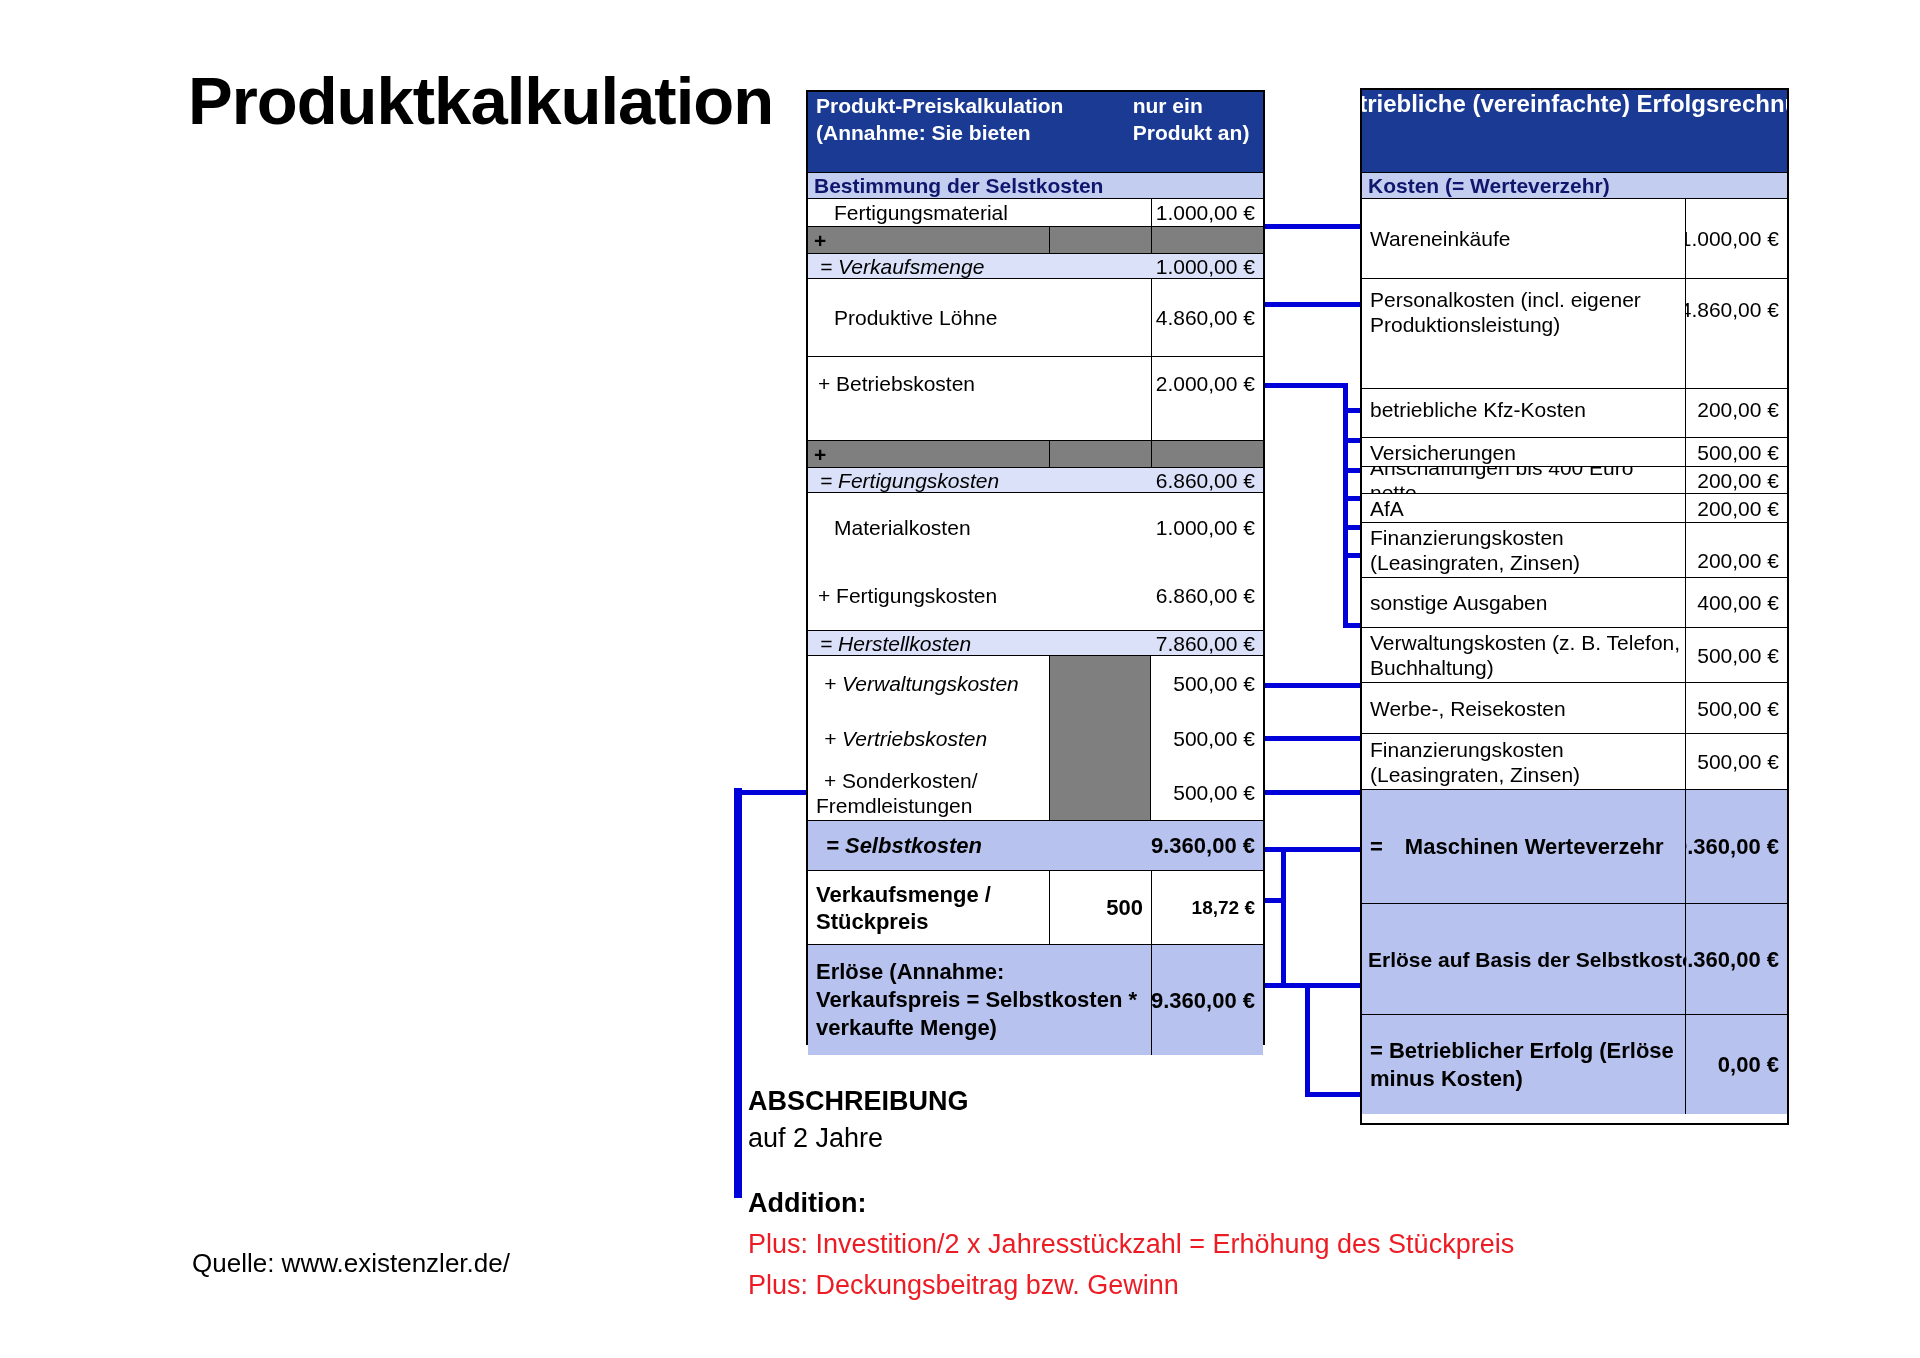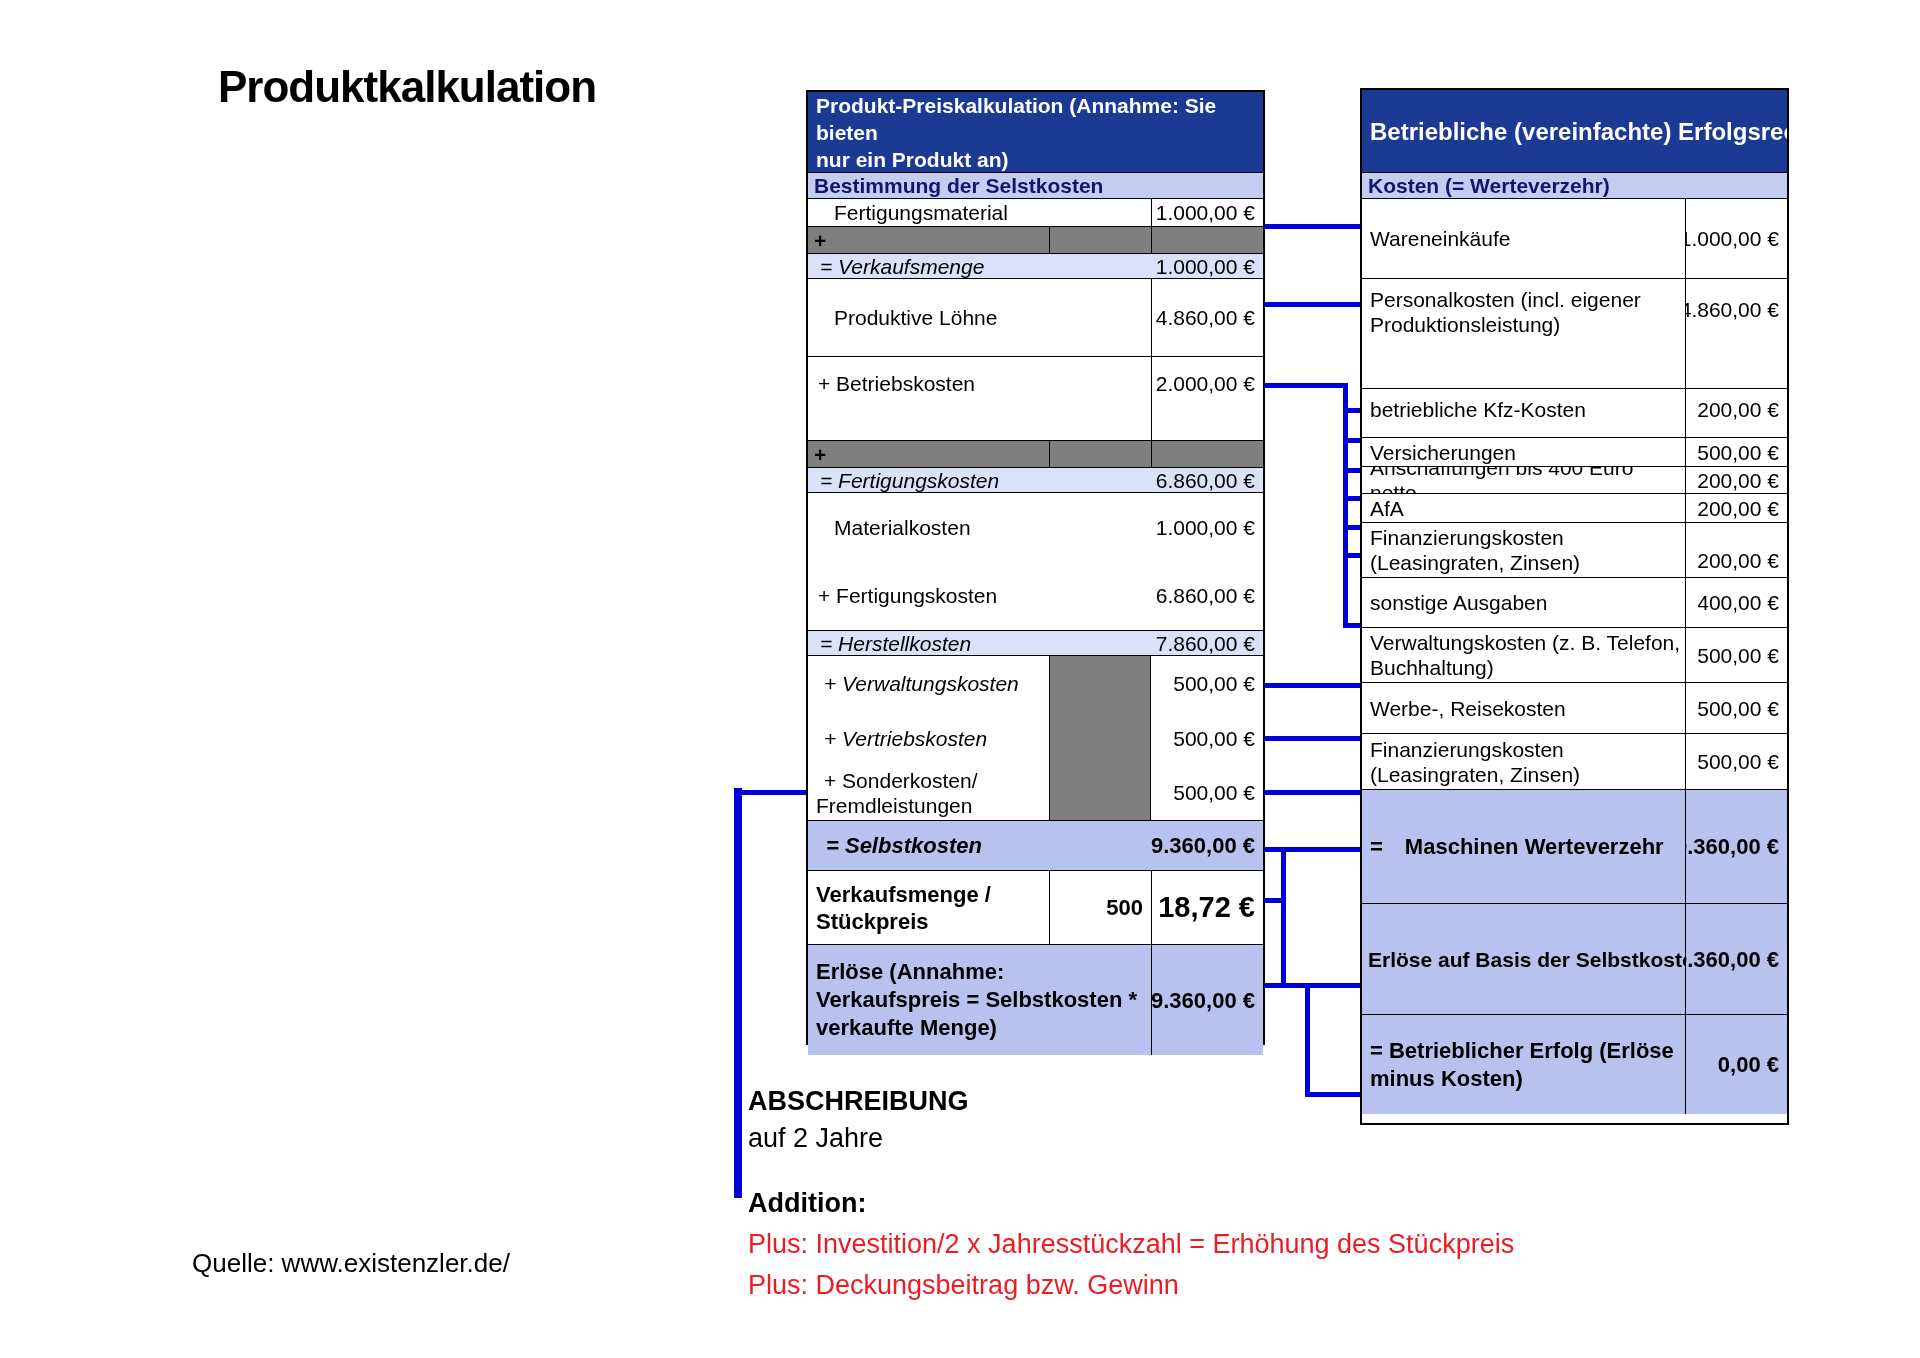--- a/index.html
+++ b/index.html
@@ -1,35 +1,35 @@
 <!DOCTYPE html>
 <html><head>
 <meta charset="utf-8">
 <style>
   html,body { margin:0; padding:0; background:#fff; }
   .canvas { position:relative; width:1920px; height:1358px; background:#fff;
             font-family:"Liberation Sans","DejaVu Sans",sans-serif; color:#000; overflow:hidden; }
   .canvas * { box-sizing:border-box; }
 
-  .page-title { position:absolute; left:188px; top:62px; font-size:44px; font-weight:bold;
-                letter-spacing:-1px;margin-left:30px; }
+  .page-title { position:absolute; left:188px; top:62px; font-size:67px; font-weight:bold;
+                letter-spacing:-1px; }
 
   
   .line { position:absolute; background:#0000d9; }
 
   
   .tbl { position:absolute; border:2px solid #000; background:#fff; font-size:21px; }
   .trow { display:flex; border-top:1px solid #000; width:100%; }
   .trow.nt { border-top:none; }
   .cell { display:flex; align-items:center; overflow:hidden; line-height:25px; }
   .cell.bl { border-left:1px solid #000; }
   .val { justify-content:flex-end; padding-right:8px; white-space:nowrap; }
   .top { align-items:flex-start; }
   .hdr { background:#1a3a94; color:#fff; font-weight:bold; font-size:21px;
-         flex-direction:column; align-items:flex-start; justify-content:center;
+         align-items:flex-start; justify-content:center;
          padding-left:8px; line-height:27px; }
   .sec { background:#c3cdf0; color:#10166b; font-weight:bold; padding-left:6px; }
   .lav { background:#dbe1f8; }
   .sum { background:#b7c3ee; font-weight:bold; }
   .gray { background:#7f7f7f; }
   .ital { font-style:italic; }
   .b { font-weight:bold; }
   .linecol { display:flex; flex-direction:column; }
 
   
@@ -140,21 +140,21 @@
         <div class="cell val" style="height:55px;width:112px">500,00 €</div>
       </div>
     </div>
     <div class="trow sum" style="height:50px">
       <div class="cell ital" style="width:343px;padding-left:18px;font-size:22px">= Selbstkosten</div>
       <div class="cell val" style="width:112px;font-size:22px">9.360,00 €</div>
     </div>
     <div class="trow" style="height:74px">
       <div class="cell b" style="width:241px;padding-left:8px;font-size:22px;line-height:27px">Verkaufsmenge / Stückpreis</div>
       <div class="cell bl val b" style="width:102px;font-size:22px">500</div>
-      <div class="cell bl val b" style="width:112px;font-size:29px">18,72 €</div>
+      <div class="cell bl val b" style="width:112px;font-size:19px">18,72 €</div>
     </div>
     <div class="trow sum" style="height:111px">
       <div class="cell" style="width:343px;padding-left:8px;font-size:22px;line-height:28px">Erlöse (Annahme: Verkaufspreis = Selbstkosten * verkaufte Menge)</div>
       <div class="cell bl val" style="width:112px;font-size:22px">9.360,00 €</div>
     </div>
   </div>
 
   <div class="tbl" style="left:1360px;top:88px;width:429px;height:1037px">
     <div class="trow nt" style="height:82px">
       <div class="cell hdr" style="width:425px">

